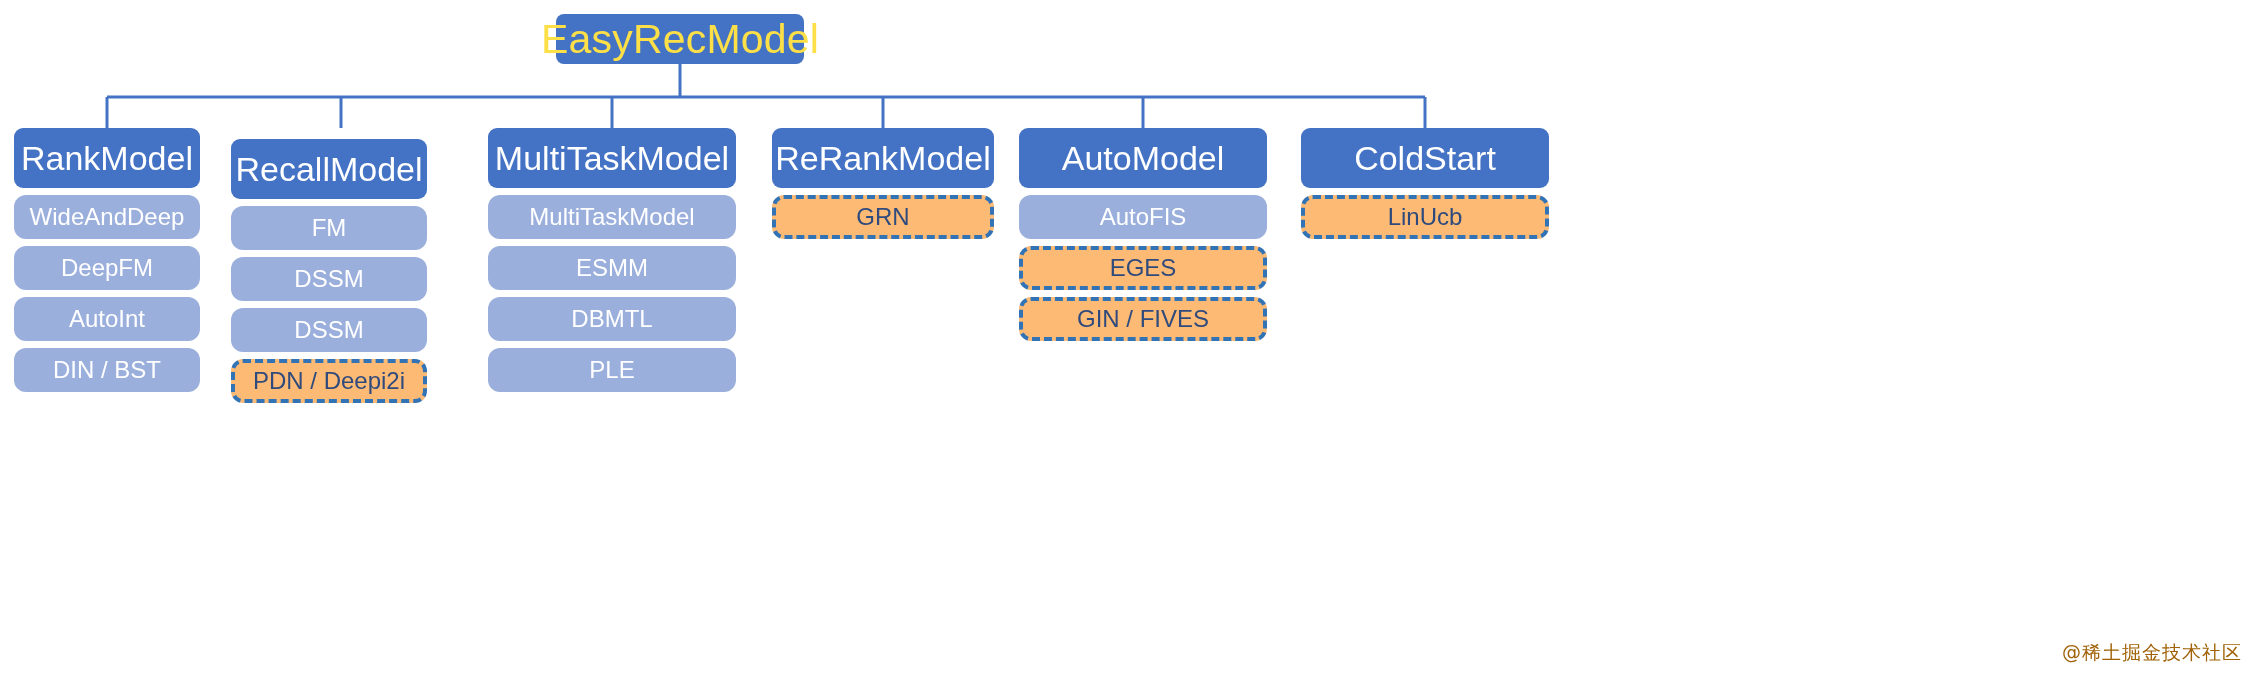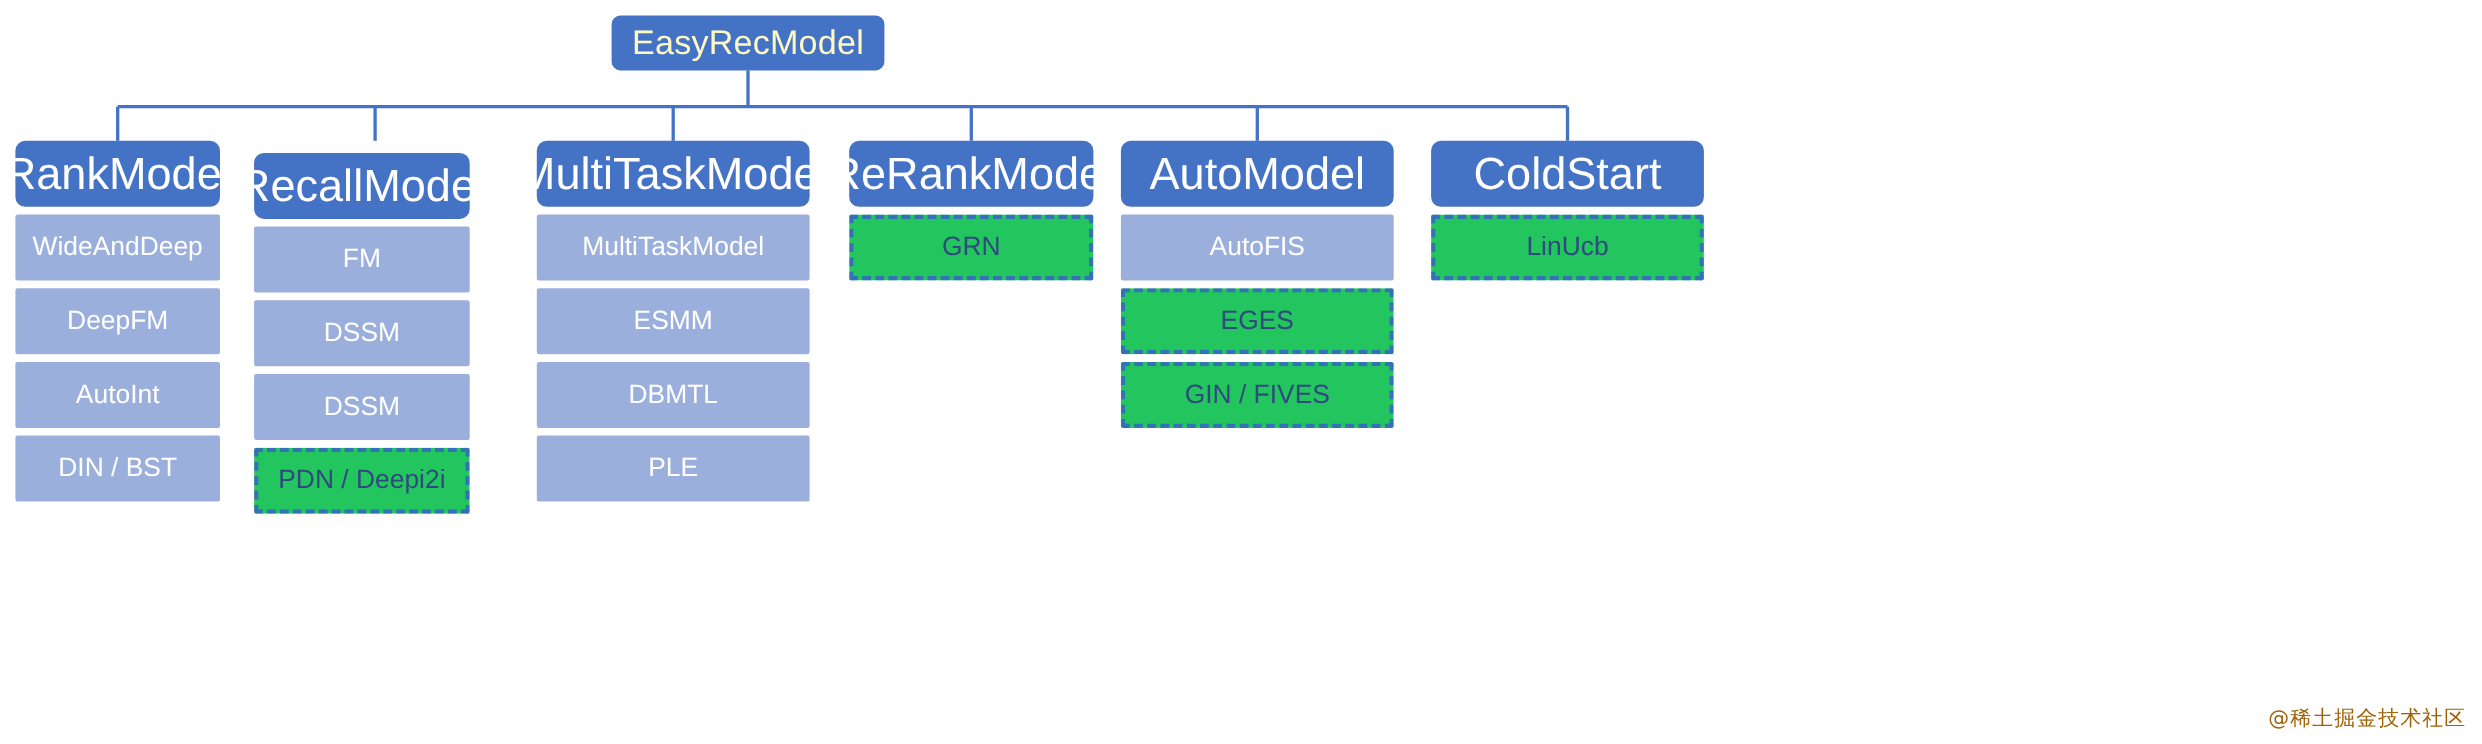--- a/index.html
+++ b/index.html
@@ -4,40 +4,40 @@
 <style>
   html,body{margin:0;padding:0;background:#ffffff;}
   body{width:2256px;height:676px;font-family:"Liberation Sans",sans-serif;-webkit-font-smoothing:antialiased;}
   #stage{position:relative;width:2256px;height:676px;overflow:hidden;background:#fff;}
 
   
   .root-node{
     position:absolute;left:556px;top:14px;width:248px;height:50px;
     background:#4472C4;border-radius:8px;
     display:flex;align-items:center;justify-content:center;
-    color:#fef9c3;font-size:31px;font-weight:400;letter-spacing:.2px;
+    color:#fde047;font-size:41px;font-weight:400;letter-spacing:.2px;
   }
 
   
   .conn-svg{position:absolute;left:0;top:0;width:2256px;height:160px;pointer-events:none;}
 
   
   .col{position:absolute;top:128px;}
   .col-head{
     height:60px;border-radius:9px;background:#4472C4;
     display:flex;align-items:center;justify-content:center;
-    color:#ffffff;font-size:41px;font-weight:400;white-space:nowrap;
+    color:#ffffff;font-size:34px;font-weight:400;white-space:nowrap;
   }
   .node{
-    margin-top:7px;height:60px;border-radius:2px;background:#9BAFDC;
+    margin-top:7px;height:44px;border-radius:12px;background:#9BAFDC;
     display:flex;align-items:center;justify-content:center;
     color:#ffffff;font-size:24px;font-weight:400;white-space:nowrap;
   }
   .node.dashed{
-    background:#22c55e;border:4px dashed #3273B5;color:#2F4A7C;
+    background:#fdba74;border:4px dashed #3273B5;color:#2F4A7C;
     box-sizing:border-box;
   }
 
   
   #col0{left:14px;width:186px;}
   #col1{left:231px;width:196px;margin-top:11px;}
   #col2{left:488px;width:248px;}
   #col3{left:772px;width:222px;}
   #col4{left:1019px;width:248px;}
   #col5{left:1301px;width:248px;}

